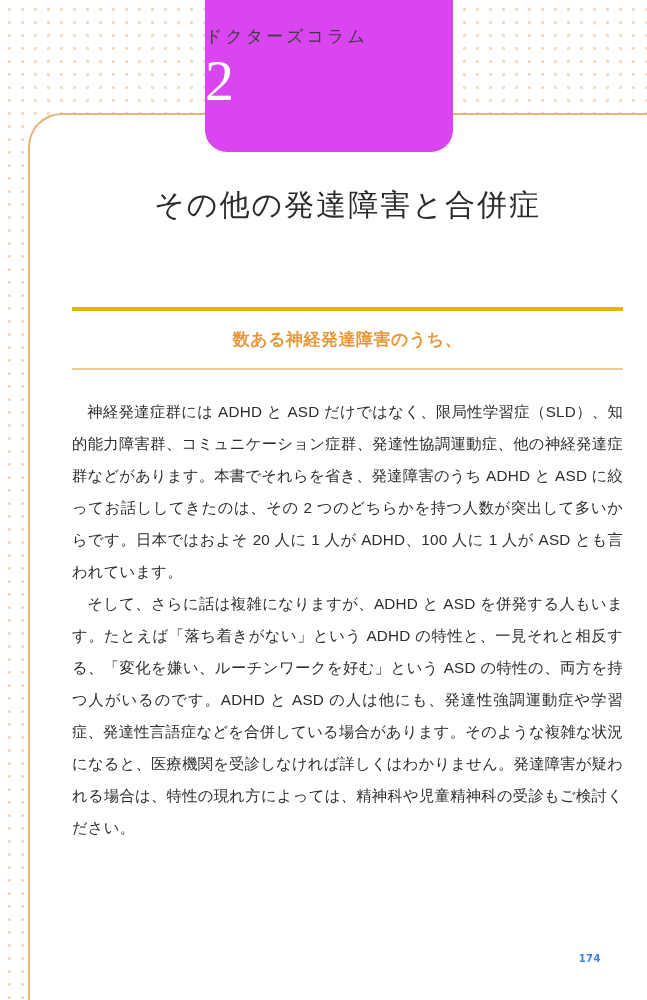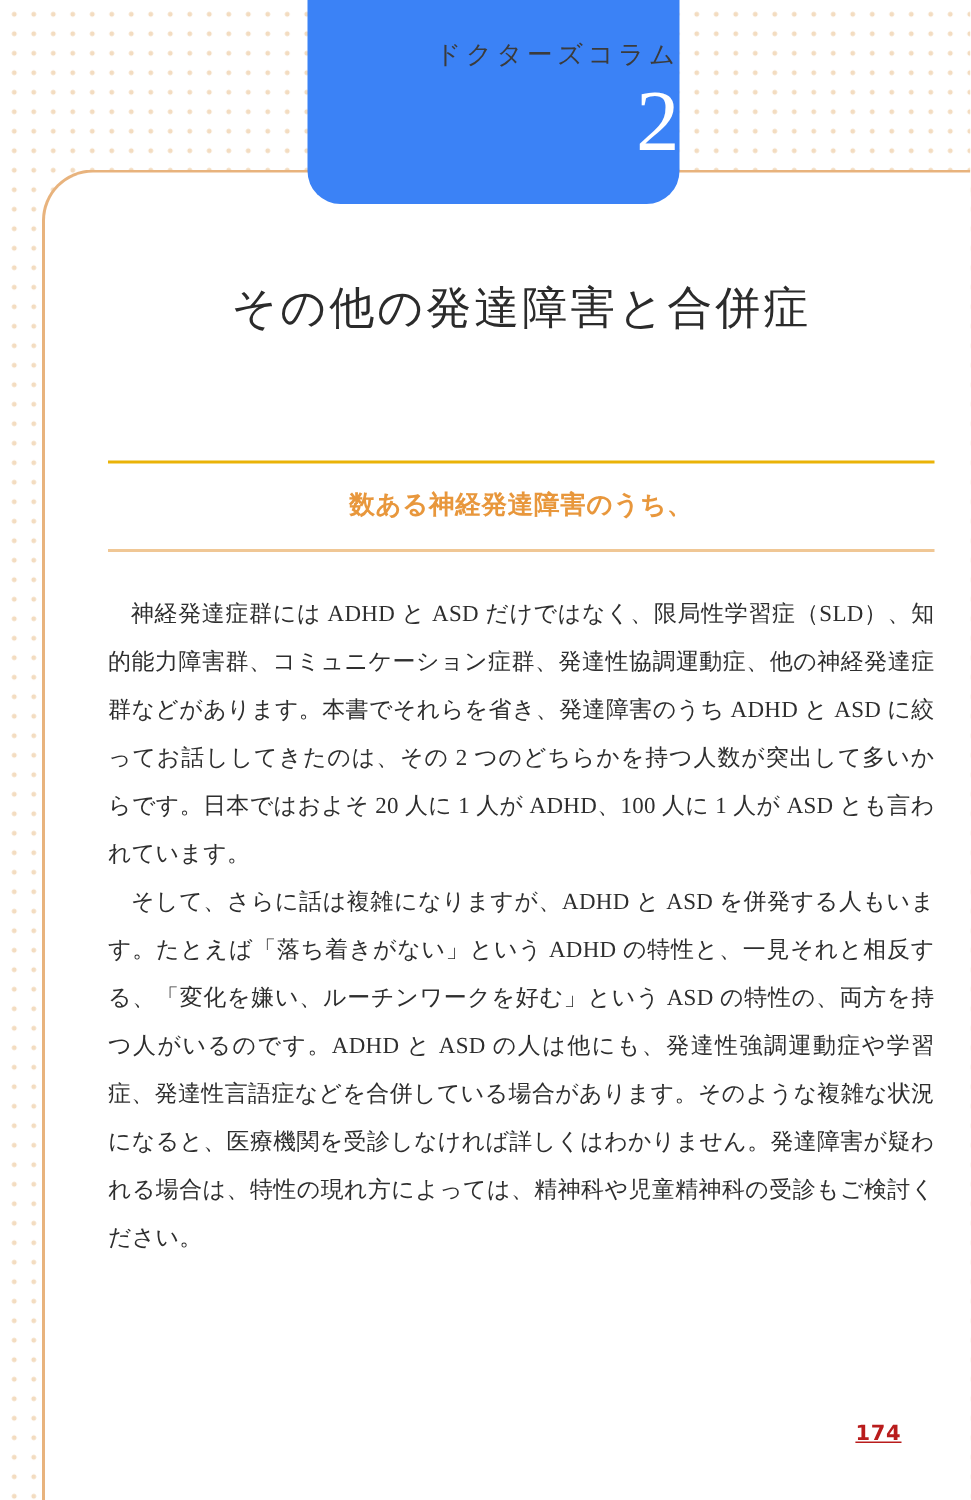--- a/index.html
+++ b/index.html
@@ -40,25 +40,25 @@
     border-top: 2px solid #e8b37d;
     border-left: 2px solid #e8b37d;
   }
 
   
   .column-tab {
     position: absolute;
     left: 205px;
     top: 0;
     width: 248px;
-    height: 136px;
-    background: #3b82f6;
+    height: 152px;
+    background: #d946ef;
     border-bottom-left-radius: 22px;
     border-bottom-right-radius: 22px;
-    text-align: right;
+    text-align: left;
     z-index: 4;
   }
   .column-tab .tab-label {
     margin-top: 25px;
     font-size: 17px;
     letter-spacing: 3px;
     color: #3b3b3b;
     font-family: "DejaVu Sans", sans-serif;
     font-weight: 500;
   }
@@ -87,21 +87,21 @@
     text-align: center;
     font-size: 30px;
     letter-spacing: 2px;
     color: #2b2b2b;
     font-family: "DejaVu Sans", sans-serif;
     font-weight: 400;
   }
 
   .subhead-block {
     margin-top: 81px;
-    border-top: 2px solid #eab308;
+    border-top: 4px solid #eab308;
     border-bottom: 2px solid #f0c795;
     padding: 14px 0 15px 0;
     text-align: center;
   }
   .subhead-line {
     font-size: 17px;
     line-height: 28px;
     color: #e8973c;
     font-weight: bold;
     letter-spacing: 0.5px;
@@ -111,34 +111,33 @@
   .body-copy {
     margin-top: 26px;
   }
   .body-copy p {
     margin: 0;
     font-size: 15.3px;
     line-height: 32px;
     color: #2e2e2e;
     text-align: justify;
     text-indent: 1em;
-    font-family: Liberation Serif, serif;
+    font-family: Liberation Sans, sans-serif;
     letter-spacing: 0.2px;
   }
 
   .page-number {
     position: absolute;
     right: 46px;
     bottom: 36px;
-    font-size: 14px;
-    color: #b91c1c;
+    font-size: 10px;
+    color: #3b82f6;
     font-family: "DejaVu Sans", sans-serif;
     font-weight: bold;
     letter-spacing: 0.5px;
-    text-decoration: underline;
   }
 </style>
 </head>
 <body>
 
 <div class="dot-bg"></div>
 
 <div class="page-card"></div>
 
 <div class="column-tab">

